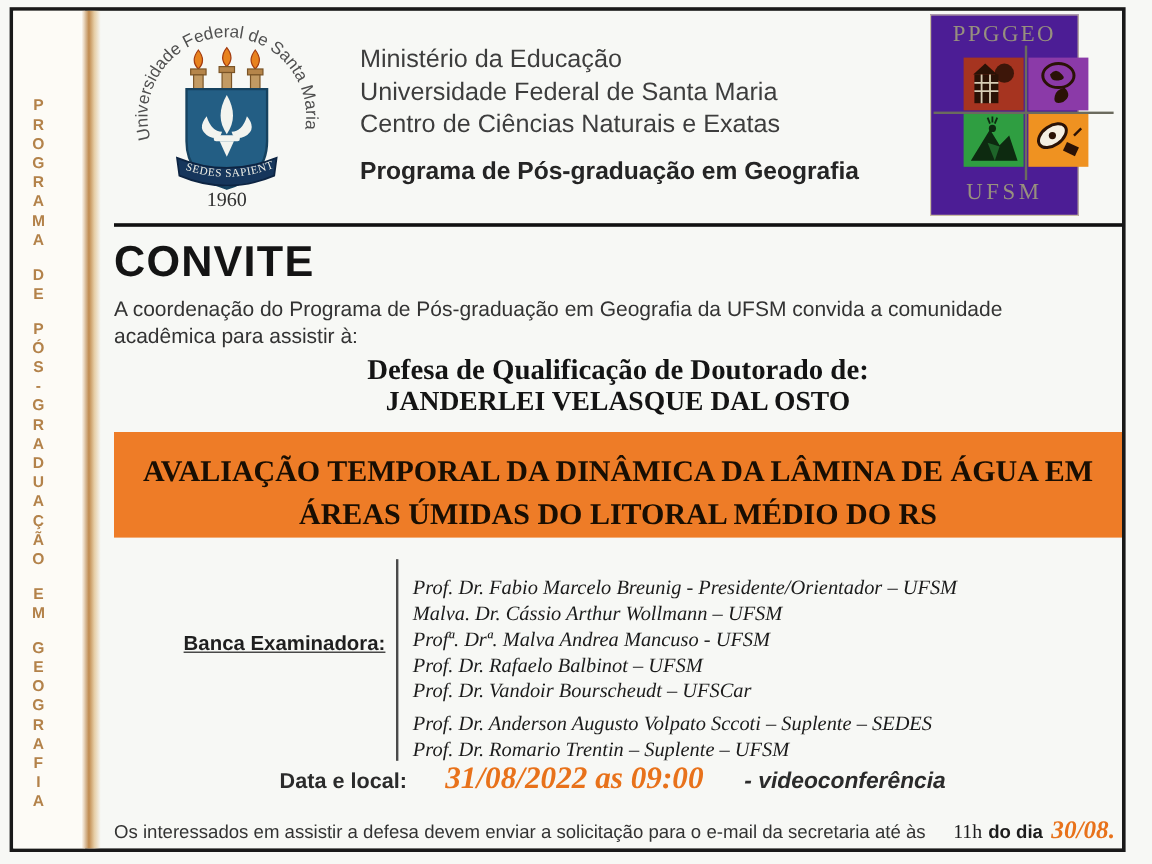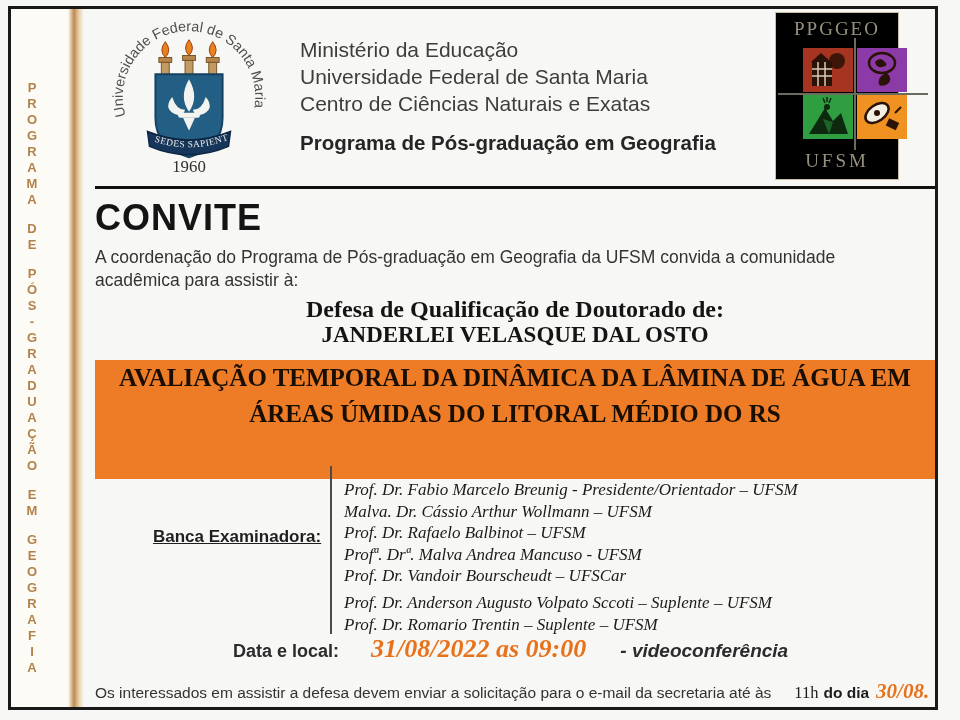--- a/index.html
+++ b/index.html
@@ -12,21 +12,21 @@
   .side-grad{position:absolute;left:68px;top:9px;width:16px;height:698px;
              background:linear-gradient(to right,rgba(253,251,246,0),#c08a4e 38%,#e6cda4 66%,rgba(247,248,245,0));}
   .side-letters{position:absolute;left:14px;top:80px;width:36px;display:flex;flex-direction:column;
                 align-items:center;color:#b3824a;font-weight:bold;font-size:13px;}
   .side-letters span{height:16px;line-height:16px;display:block;}
   .side-letters span.vgap{height:13px;}
   
   .seal{position:absolute;left:110px;top:14px;width:158px;height:162px;}
   .header-text{position:absolute;left:300px;top:36px;color:#3d3d3d;font-size:21px;line-height:27px;}
   .header-program{position:absolute;left:300px;top:131px;color:#252525;font-weight:bold;font-size:20.5px;}
-  .ppggeo{position:absolute;left:775px;top:12px;width:124px;height:168px;background:#000000;
+  .ppggeo{position:absolute;left:775px;top:12px;width:124px;height:168px;background:#4c1d95;
           box-shadow:0 0 0 1px #c9bda2 inset;}
   .ppggeo-title{position:absolute;left:0;top:6px;width:100%;text-align:center;
                 font-family:"Liberation Serif",serif;font-size:19px;letter-spacing:2px;color:#97907e;}
   .ppggeo-bottom{position:absolute;left:0;top:138px;width:100%;text-align:center;
                  font-family:"Liberation Serif",serif;font-size:19px;letter-spacing:3px;color:#97907e;}
   .pq{position:absolute;width:50px;height:44px;}
   .pq svg{position:absolute;left:0;top:0;width:100%;height:100%;}
   .pq-red{left:28px;top:36px;background:#a63420;}
   .pq-purple{left:82px;top:36px;background:#8b3aa8;}
   .pq-green{left:28px;top:83px;background:#2f9e41;}
@@ -35,22 +35,22 @@
   .ppggeo .vline{position:absolute;left:79px;top:26px;width:2px;height:112px;background:#6b6b5e;}
   .divider{position:absolute;left:95px;top:186px;width:840px;height:3px;background:#111;}
   
   .title{position:absolute;left:95px;top:197px;width:840px;
          font-size:36px;font-weight:bold;letter-spacing:1px;color:#141414;}
   .intro{position:absolute;left:95px;top:246px;width:800px;font-size:17.5px;line-height:1.32;color:#333;}
   .defense-label{position:absolute;left:95px;top:296px;width:840px;text-align:center;
                  font-family:"Liberation Serif",serif;font-weight:bold;font-size:24px;color:#141414;}
   .candidate{position:absolute;left:95px;top:322px;width:840px;text-align:center;
              font-family:"Liberation Serif",serif;font-weight:bold;font-size:23px;color:#141414;}
-  .banner{position:absolute;left:95px;top:360px;width:840px;height:119px;background:#ee7c27;
-          display:flex;align-items:flex-start;justify-content:center;}
+  .banner{position:absolute;left:95px;top:360px;width:840px;height:88px;background:#ee7c27;
+          display:flex;align-items:flex-end;justify-content:center;}
   .banner-text{font-family:"Liberation Serif",serif;font-weight:bold;font-size:25px;line-height:1.45;
                color:#190e02;text-align:center;padding:0 14px;}
   
   .banca-label{position:absolute;left:153px;top:527px;font-size:17px;font-weight:bold;
                text-decoration:underline;color:#1f1f1f;}
   .banca-divider{position:absolute;left:330px;top:466px;width:2px;height:168px;background:#4a4a4a;}
   .banca-list{position:absolute;left:344px;top:463px;font-family:"Liberation Serif",serif;
               font-style:italic;font-size:17px;line-height:21.5px;color:#1b1b1b;white-space:nowrap;margin-top:16px;}
   .banca-suplentes{position:absolute;left:344px;top:592px;font-family:"Liberation Serif",serif;
               font-style:italic;font-size:17px;line-height:21.5px;color:#1b1b1b;white-space:nowrap;}
@@ -220,26 +220,26 @@
 
   <div class="banner">
     <div class="banner-text">AVALIAÇÃO TEMPORAL DA DINÂMICA DA LÂMINA DE ÁGUA EM ÁREAS ÚMIDAS DO LITORAL MÉDIO DO RS</div>
   </div>
 
   <div class="banca-label">Banca Examinadora:</div>
   <div class="banca-divider"></div>
   <div class="banca-list">
       <div>Prof. Dr. Fabio Marcelo Breunig - Presidente/Orientador – UFSM</div>
       <div>Malva. Dr. Cássio Arthur Wollmann – UFSM</div>
+      <div>Profª. Drª. Malva Andrea Mancuso - UFSM</div>
       <div>Prof. Dr. Rafaelo Balbinot – UFSM</div>
-      <div>Profª. Drª. Malva Andrea Mancuso - UFSM</div>
       <div>Prof. Dr. Vandoir Bourscheudt – UFSCar</div>
     </div>
   <div class="banca-suplentes">
-      <div>Prof. Dr. Anderson Augusto Volpato Sccoti – Suplente – UFSM</div>
+      <div>Prof. Dr. Anderson Augusto Volpato Sccoti – Suplente – SEDES</div>
       <div>Prof. Dr. Romario Trentin – Suplente – UFSM</div>
     </div>
 
   <div class="schedule">
     <span class="sched-label">Data e local:</span>
     <span class="sched-date">31/08/2022 as 09:00</span>
     <span class="sched-loc">- videoconferência</span>
   </div>
 
   <div class="footer">

